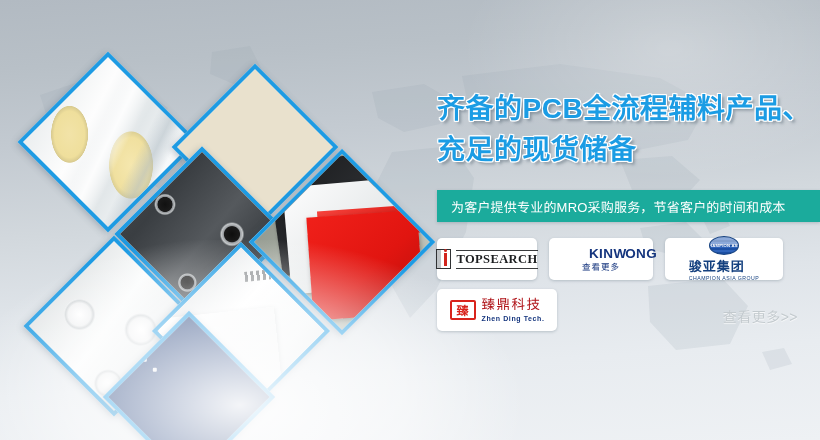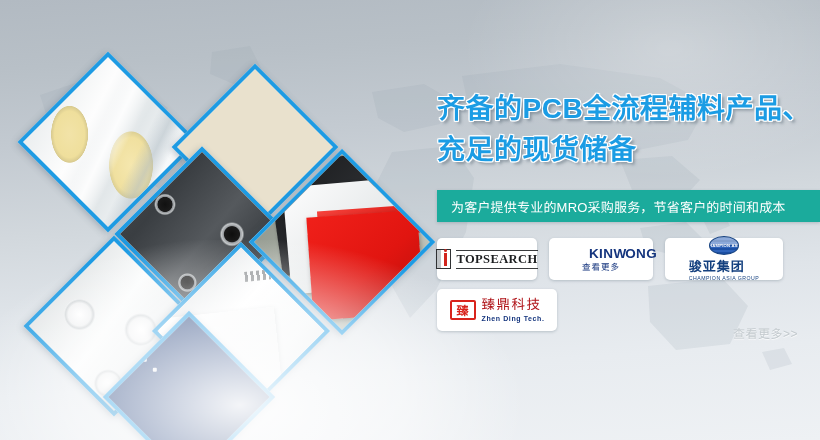--- a/index.html
+++ b/index.html
@@ -313,22 +313,22 @@
   .zd-cn {
     font-family:"Liberation Serif","DejaVu Serif",serif;
     font-size:13.5px; font-weight:normal; color:#b0151a; letter-spacing:1.5px;
   }
   .zd-en {
     margin-top:3px;
     font-size:7px; font-weight:bold; color:#15357e; letter-spacing:.6px;
   }
 
   .more {
-    position:absolute; right:22px; top:324px;
-    font-size:12px;
+    position:absolute; right:22px; top:306px;
+    font-size:14px;
     color:#c3cace;
     letter-spacing:.5px;
     text-shadow:0 1px 1px rgba(255,255,255,.85);
     cursor:pointer;
     white-space:nowrap;
   }
 </style>
 </head>
 <body>
 

